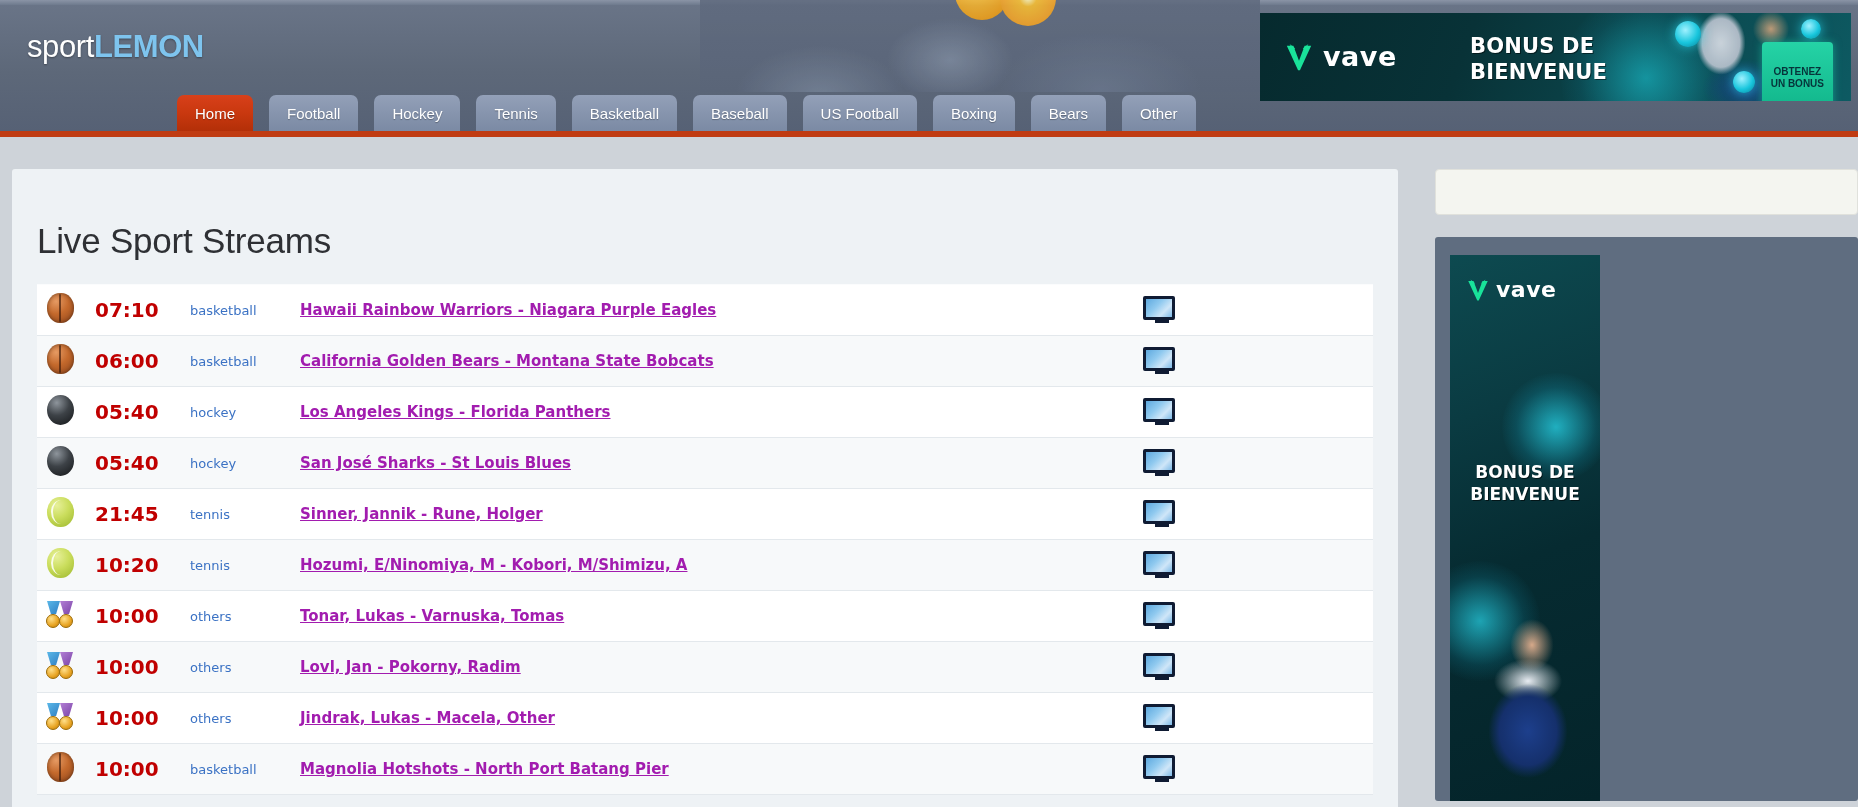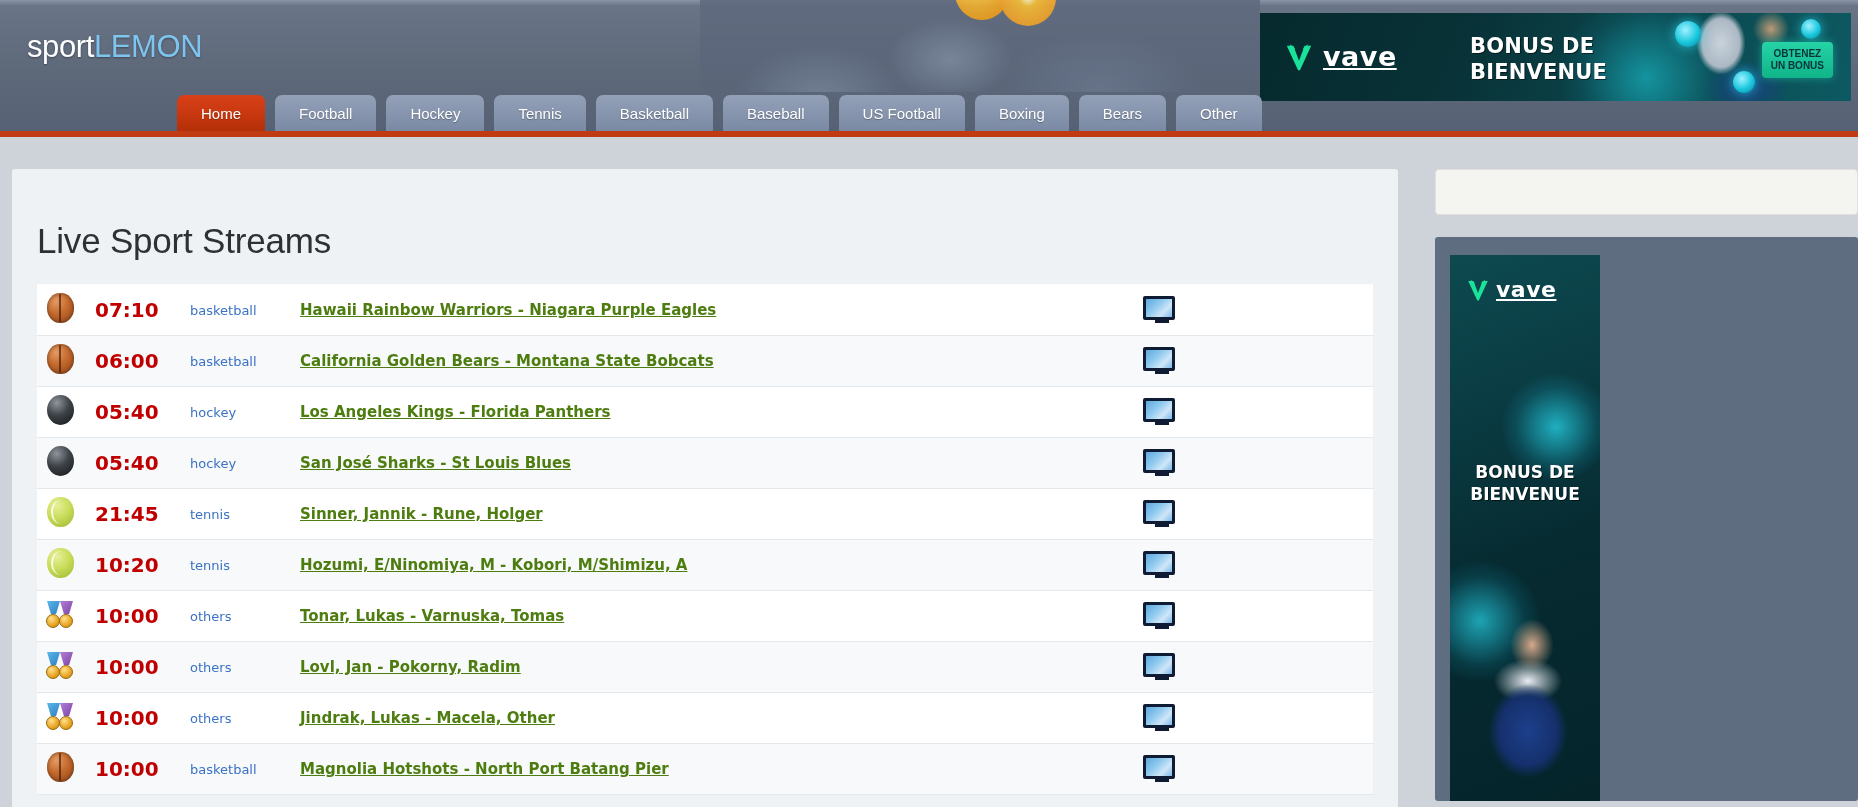--- a/index.html
+++ b/index.html
@@ -43,21 +43,21 @@
     width: 56px; height: 56px; border-radius: 50%;
     background: radial-gradient(circle at 50% 50%, #fff3b0 4%, #fbc02d 22%, #f9a825 62%, #f1960b 100%);
   }
   .logo {
     position: absolute; left: 27px; top: 31px;
     font-size: 31px; line-height: 1;
     letter-spacing: -0.4px;
     text-shadow: 0 1px 2px rgba(0,0,0,.35);
   }
   .logo .sport { color: #ffffff; font-weight: 400; }
-  .logo .lemon { color: #7ec4ee; font-weight: 400; text-align: right; }
+  .logo .lemon { color: #7ec4ee; font-weight: 700; text-align: right; }
 
   
   .banner-ad {
     position: absolute; right: 7px; top: 13px;
     width: 591px; height: 88px;
     background: linear-gradient(110deg, #062a2e 0%, #083237 35%, #0b454b 62%, #0d5a62 100%);
     overflow: hidden;
     cursor: pointer;
   }
   .banner-ad .glow1 {
@@ -82,51 +82,50 @@
   .banner-ad .coin.c2 { width: 20px; height: 20px; right: 30px; top: 6px; }
   .banner-ad .coin.c3 { width: 22px; height: 22px; right: 96px; bottom: 8px; }
   .vave-logo {
     position: absolute; left: 24px; top: 28px;
     display: flex; align-items: center; gap: 9px;
   }
   .vave-mark { width: 30px; height: 30px; }
   .vave-word {
     color: #ffffff; font-size: 27px; font-weight: 700; letter-spacing: .5px;
     font-family: "DejaVu Sans", sans-serif;
-    text-decoration: underline;
   }
   .banner-headline {
     position: absolute; left: 210px; top: 20px;
     color: #ffffff; font-weight: 700; font-size: 21px; line-height: 1.25;
     letter-spacing: .2px;
     font-family: "DejaVu Sans", sans-serif;
     text-shadow: 1px 1px 0 rgba(0,0,0,.5);
   }
   .banner-cta {
     position: absolute; right: 18px; top: 29px;
     background: linear-gradient(to bottom, #25d3a6, #10b489);
     color: #06343a; font-weight: 700; font-size: 10px; line-height: 1.2;
-    text-align: center; padding: 6px 9px; border-radius: 4px;
+    text-align: center; padding: 24px 9px; border-radius: 4px;
     box-shadow: 0 0 9px rgba(30,220,180,.5);
     cursor: pointer;
   }
 
   
   .tabs {
     position: absolute; left: 177px; bottom: 0;
     display: flex; align-items: flex-end; height: 38px;
   }
   .tab {
     height: 36px;
-    padding: 0 24px;
+    padding: 0 18px;
     display: flex; align-items: center; justify-content: center;
     color: #ffffff; font-size: 15px;
     background: linear-gradient(to bottom, #93a0b8 0%, #8795ae 48%, #7b8aa4 100%);
     border-radius: 7px 7px 0 0;
-    margin-right: 10px;
+    margin-right: 16px;
     text-shadow: 0 1px 1px rgba(0,0,0,.3);
     cursor: pointer;
     white-space: nowrap;
   }
   .tab.active {
     background: linear-gradient(to bottom, #d8401a 0%, #c9380f 50%, #b32f08 100%);
   }
 
   
   .page {
@@ -169,21 +168,21 @@
 
   .time {
     color: #c00000; font-weight: 700; font-size: 20px;
     font-family: "DejaVu Sans", sans-serif;
   }
   .sport-link {
     color: #3b72c4; font-size: 13px; text-decoration: none;
     font-family: "DejaVu Sans", sans-serif;
   }
   .match-link {
-    color: #4d7c0f; font-size: 15px; font-weight: 700;
+    color: #a21caf; font-size: 15px; font-weight: 700;
     text-decoration: underline; cursor: pointer;
     font-family: "DejaVu Sans", sans-serif;
   }
 
   
   .ball { display: inline-block; width: 27px; height: 30px; border-radius: 48%; }
   .ball.basketball {
     background: radial-gradient(circle at 34% 28%, #e59a63 0%, #c4692c 45%, #8d441b 100%);
     box-shadow: inset 0 0 4px rgba(0,0,0,.45);
     position: relative;

